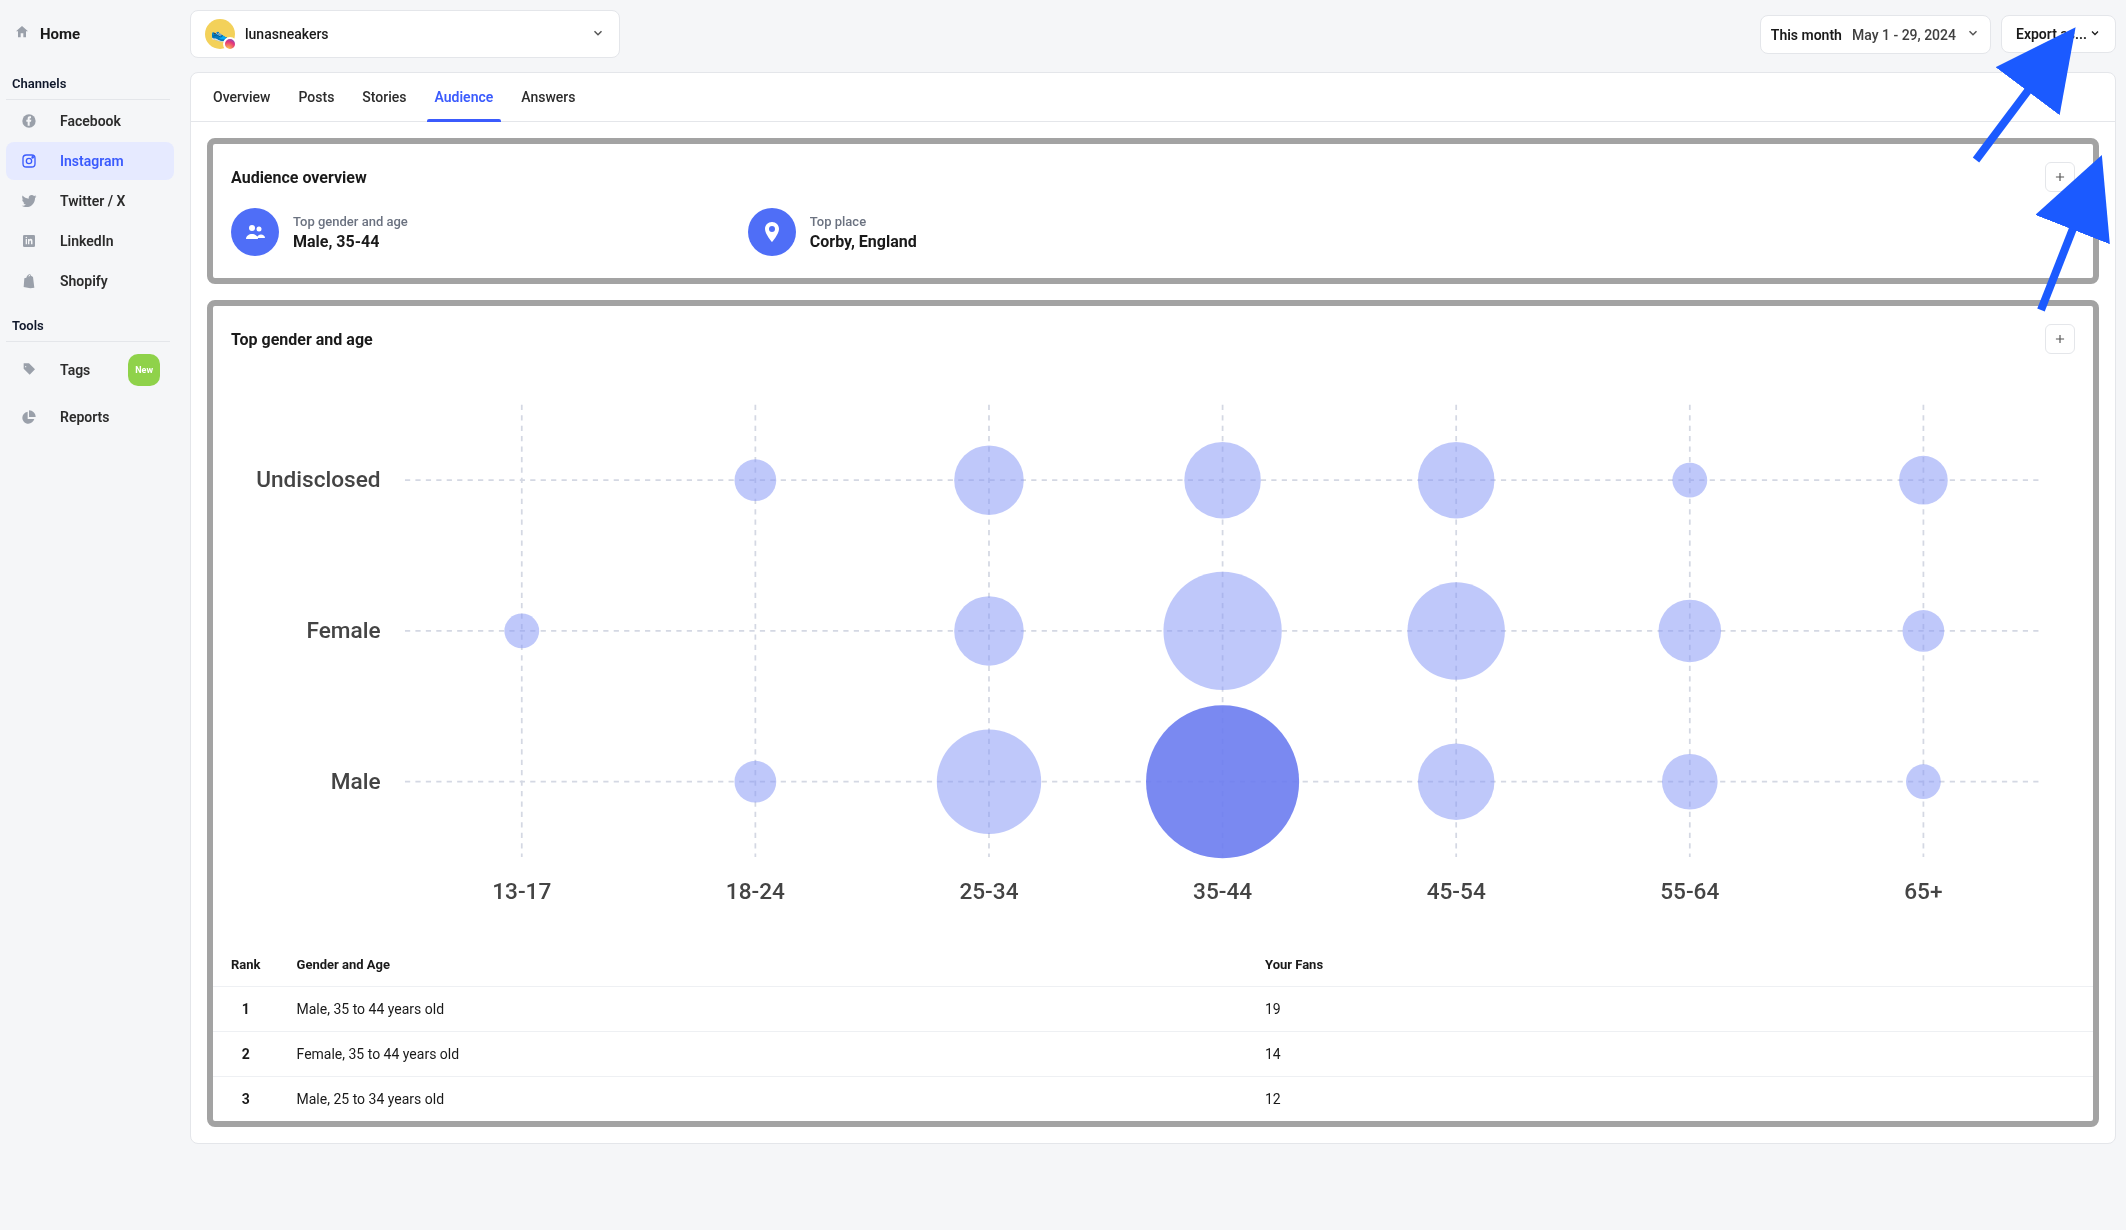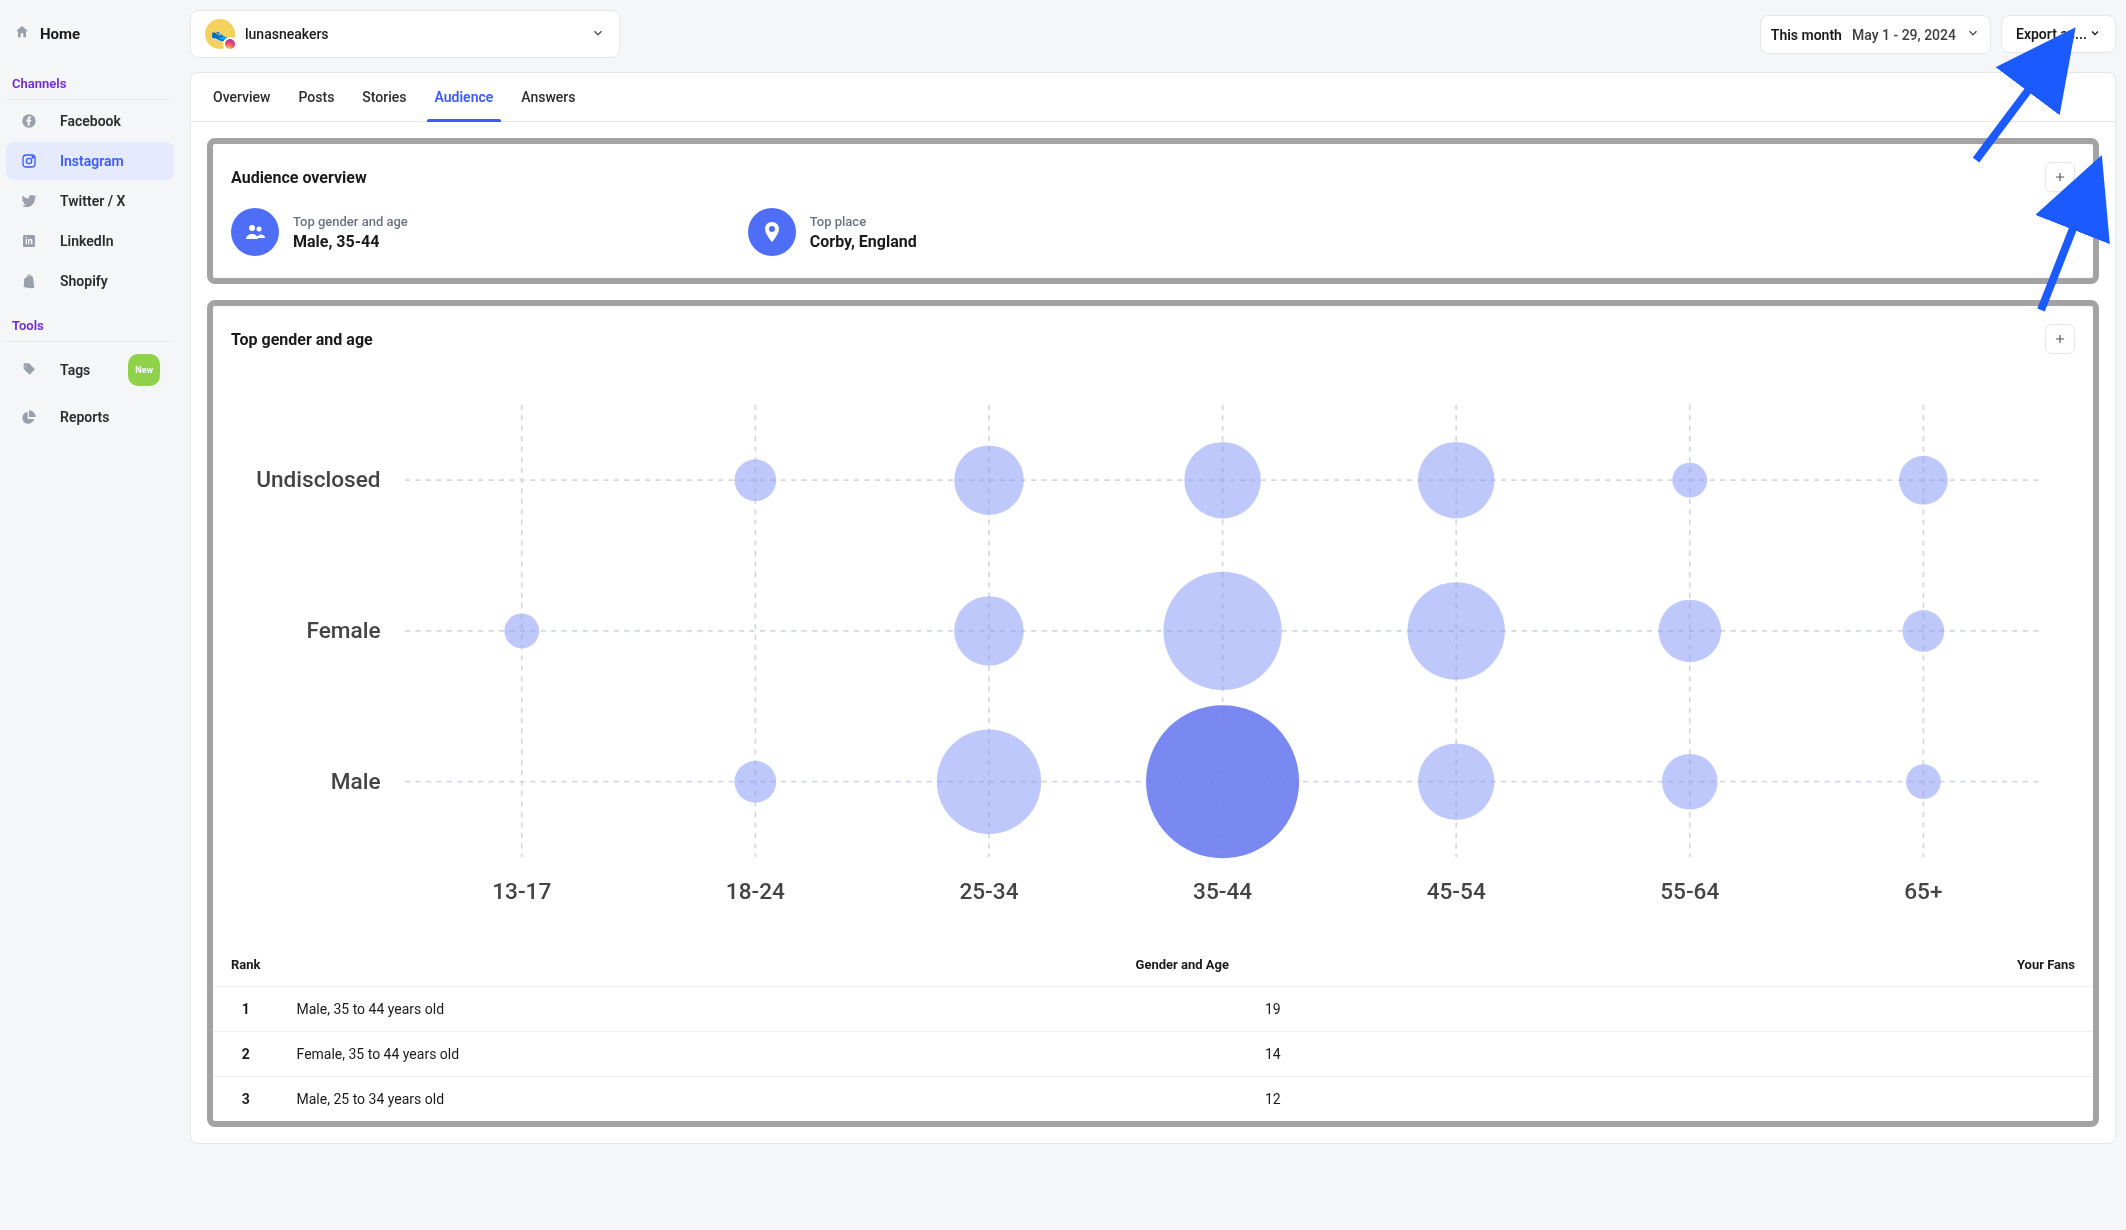--- a/index.html
+++ b/index.html
@@ -3,21 +3,21 @@
 <meta charset="utf-8">
 <style>
 * { box-sizing: border-box; margin: 0; padding: 0; }
 body { font-family: -apple-system, BlinkMacSystemFont, "Segoe UI", Roboto, sans-serif; background: #f5f6f8; color: #1a1a1a; }
 .app { display: flex; min-height: 100vh; }
 .sidebar { width: 180px; padding: 18px 0; background: #f5f6f8; }
 .sidebar-item { display: flex; align-items: center; gap: 22px; padding: 10px 14px; font-size: 14px; font-weight: 600; color: #2c2c2c; cursor: pointer; border-radius: 8px; margin: 2px 6px; text-align: right; }
 .sidebar-item .icon { width: 18px; height: 18px; display: inline-flex; align-items: center; justify-content: center; color: #9aa0aa; }
 .sidebar-item.active { background: #e6eaff; color: #3b5bfd; }
 .sidebar-item.active .icon { color: #3b5bfd; }
-.section-label { font-size: 13px; font-weight: 600; color: #6d28d9; padding: 0 14px 8px 6px; margin-top: 18px; margin-left:6px; border-bottom: 1px solid #e4e6ea; margin-right:10px; }
+.section-label { font-size: 13px; font-weight: 600; color: #0f172a; padding: 0 14px 8px 6px; margin-top: 18px; margin-left:6px; border-bottom: 1px solid #e4e6ea; margin-right:10px; }
 .section-label:first-of-type { margin-top: 20px; }
 .pill-new { background: #8fd24a; color: #fff; font-size: 9px; font-weight: 700; padding: 11px 7px; border-radius: 10px; margin-left: auto; }
 .main { flex: 1; padding: 10px 10px; position: relative; }
 .topbar { display: flex; align-items: center; gap: 10px; margin-bottom: 14px; }
 .account-select { display: flex; align-items: center; gap: 10px; background: #fff; border: 1px solid #e4e6ea; border-radius: 8px; padding: 8px 14px; width: 430px; cursor: pointer; }
 .avatar-wrap { position: relative; width: 30px; height: 30px; }
 .avatar { width: 30px; height: 30px; border-radius: 50%; background: #f3d15a; display: flex; align-items: center; justify-content: center; font-size: 14px; }
 .avatar-badge { position: absolute; bottom: -2px; right: -2px; width: 14px; height: 14px; border-radius: 50%; background: radial-gradient(circle at 33% 100%,#fdca4a 0%,#e73478 60%,#5b5bd6 100%); border: 2px solid #fff; }
 .account-name { font-weight: 500; font-size: 14px; }
 .chevron { margin-left: auto; color: #555; }
@@ -40,21 +40,21 @@
 .stat-icon { width: 48px; height: 48px; border-radius: 50%; background: #4f6ef7; display: flex; align-items: center; justify-content: center; color: #fff; }
 .stat-label { font-size: 13px; color: #6b7280; font-weight: 500; }
 .stat-value { font-size: 16px; font-weight: 700; margin-top: 3px; }
 .chart-wrap { padding: 10px 18px 20px 18px; }
 .chart-svg { width: 100%; height: 100%; }
 .bubble { fill: #8a9bf5; opacity: 0.55; }
 .bubble.dark { fill: #6b7cf0; opacity: 0.9; }
 .grid-line { stroke: #d4d8e3; stroke-width: 1; stroke-dasharray: 3 3; }
 .axis-label { font-size: 13px; fill: #444; font-weight: 500; }
 .table { width: 100%; border-collapse: collapse; margin-top: 10px; }
-.table th { text-align: right; font-size: 13px; font-weight: 700; padding: 14px 18px; }
+.table th { text-align: left; font-size: 13px; font-weight: 700; padding: 14px 18px; }
 .table td { font-size: 14px; padding: 14px 18px; border-top: 1px solid #eef0f3; }
 .table td.rank { font-weight: 700; text-align: center; width: 56px; }
 .arrow-overlay { position: absolute; pointer-events: none; }
 .home-row { display:flex; align-items:center; gap:10px; padding:6px 14px 14px 14px; font-weight:700; font-size:15px; }
 .home-row .icon { color:#9aa0aa; }
 </style>
 </head>
 <body>
 
 <div class="app">

